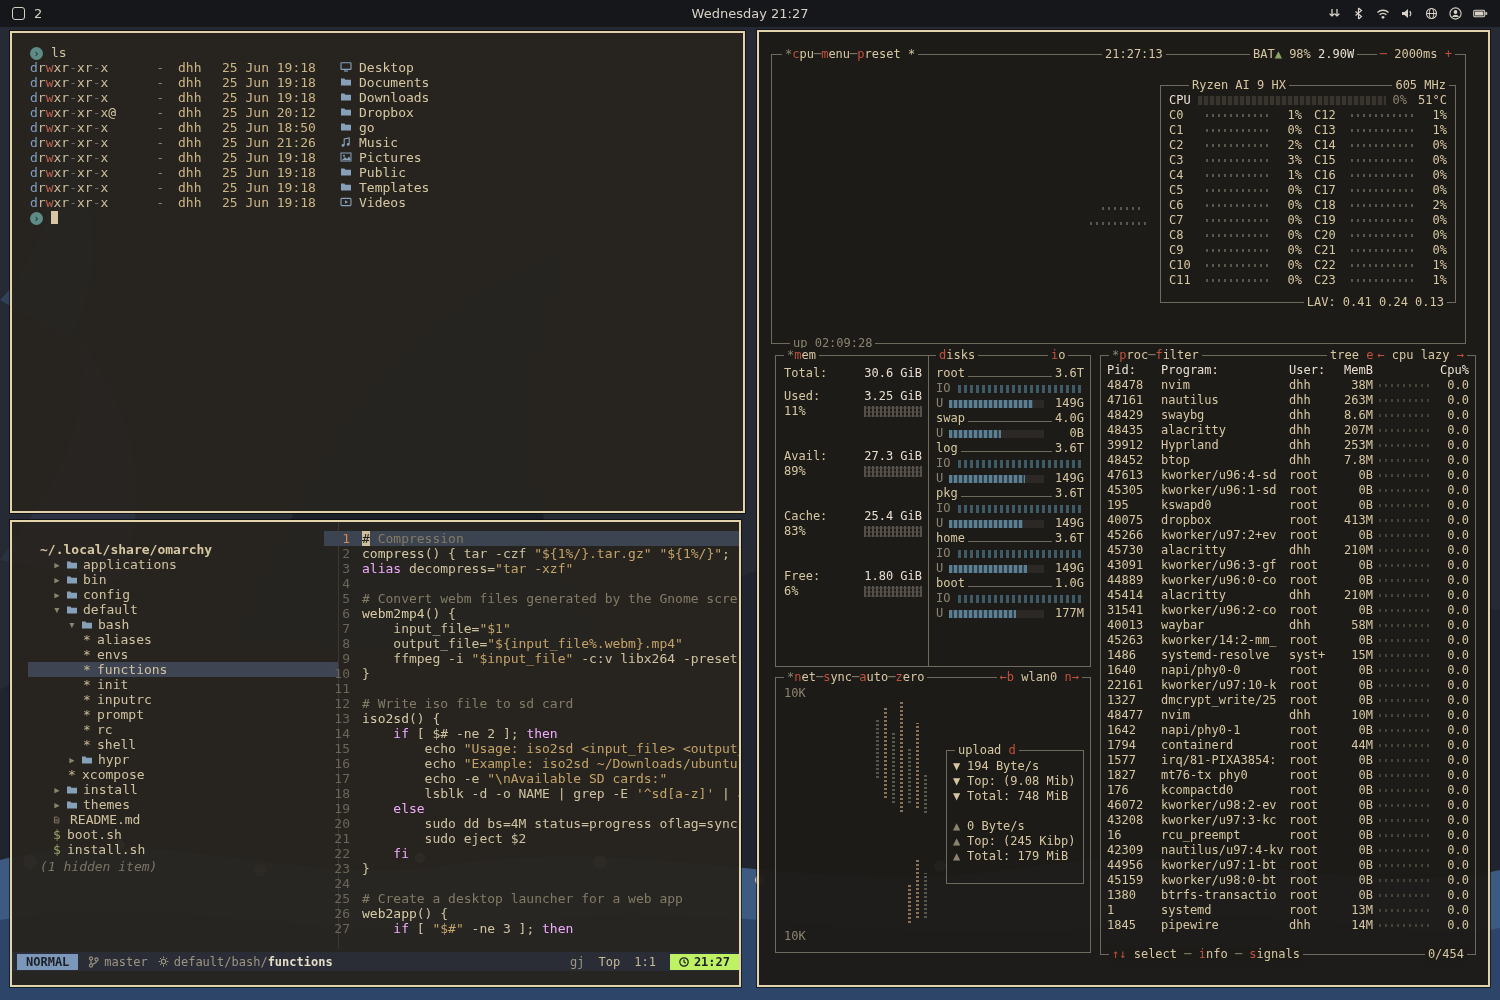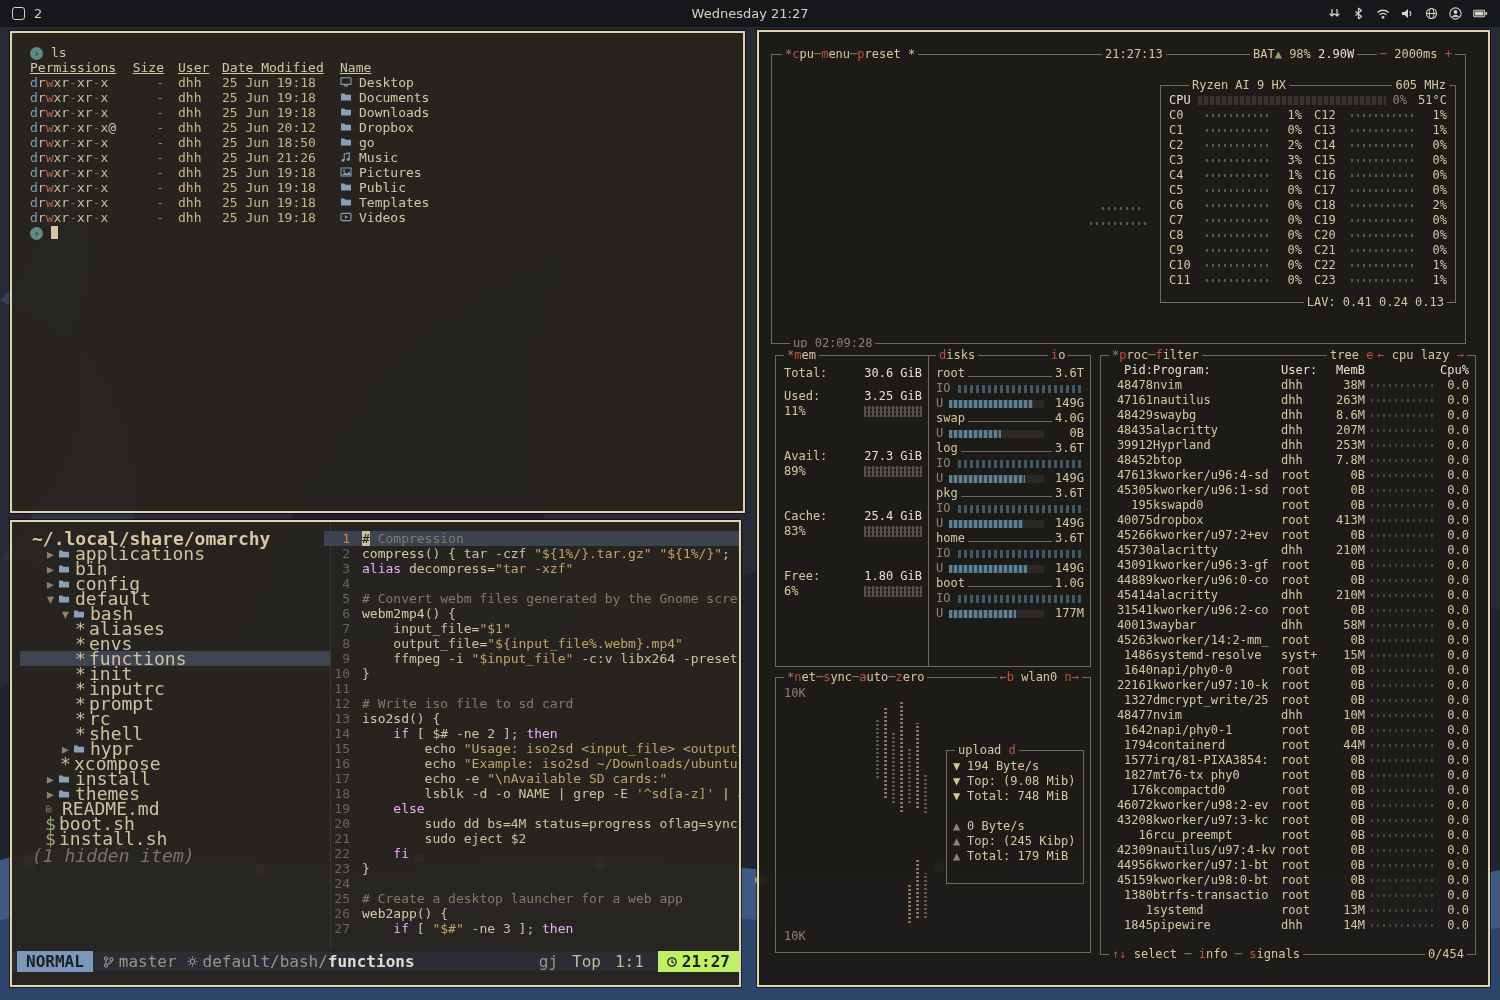--- a/index.html
+++ b/index.html
@@ -24,41 +24,41 @@
 .perm{display:inline-block;width:100px}
 .size{display:inline-block;width:34px;text-align:right;margin-right:14px;color:#8d8371}
 .usr{display:inline-block;width:44px;color:#cbb586}
 .date{display:inline-block;width:118px;color:#cbb586}
 .fname{color:#d6c7a2}
 .ficon{display:inline-block;width:13px;height:12px;margin-right:6px;vertical-align:-1px}
 .ficon svg{width:12px;height:12px}
 .pd{color:#7e9cc0}.pr{color:#cdbf9c}.pw{color:#c06252}.pdim{color:#6f6a60}.pat{color:#d6c7a2}
 .curblock{display:inline-block;width:7px;height:13px;background:#d6c7a2;vertical-align:-2px}
 
-#tree-pane{position:absolute;left:8px;top:0;width:311px;bottom:36px;padding-top:9px;font-size:18px;line-height:15px;color:#d0c2a0;overflow:hidden;border-right:1px solid #3b3833}
+#tree-pane{position:absolute;left:16px;top:0;width:311px;bottom:36px;padding-top:20px;font-size:13px;line-height:15px;color:#d0c2a0;overflow:hidden;border-right:1px solid #3b3833}
 .trow{height:15px;display:flex;align-items:center;white-space:nowrap}
 .trow.root{padding-left:12px;color:#d6c7a2;font-weight:bold}
 .trow.sel{background:#3e4452}
 .trow .chev{color:#8d8371;margin-right:4px;width:9px;display:inline-block}
 .trow svg{width:12px;height:12px;margin-right:5px}
 .fstar{color:#c9ba94;margin-right:6px;width:8px;display:inline-block}
 .fdollar{color:#9aa56a;margin-right:6px;width:8px;display:inline-block}
 .trow.hidden-note{color:#7b7466;font-style:italic;padding-left:12px;margin-top:2px}
 #code-pane{position:absolute;left:312px;top:0;right:0;bottom:36px;padding-top:9px;overflow:hidden}
 .cline{display:flex;height:15px;line-height:15px;font-size:13px;white-space:pre}
 .cline.cur{background:#3c4351}
 .lnum{width:26px;text-align:right;margin-right:12px;color:#6b655a;flex:none}
 .cline.cur .lnum{color:#d08a4e}
 .cm{color:#837b66;}
 .st{color:#c3a368}
 .kw{color:#f0abfc}
 .fn{color:#d8cba6}
 .tx{color:#cfc2a0}
 .curs{background:#cdbf9c;color:#22211e}
-#statusline{position:absolute;left:0;right:0;bottom:14px;height:19px;background:#2a2d35;display:flex;align-items:center;font-size:16px;color:#9d9482}
+#statusline{position:absolute;left:0;right:0;bottom:14px;height:19px;background:#2a2d35;display:flex;align-items:center;font-size:12px;color:#9d9482}
 .mode-badge{background:#7b98bb;color:#1d2026;font-weight:bold;padding:1px 9px;margin-left:5px}
 .sl-item{margin-left:10px;display:flex;align-items:center;gap:5px}
 .sl-right{margin-left:auto;display:flex;align-items:center;gap:14px}
 .sl-file-dir{color:#9d9482}
 .sl-file-name{color:#e4dcc8;font-weight:bold}
 .clock-badge{background:#bef264;color:#1d2026;font-weight:bold;padding:1px 9px;display:flex;align-items:center;gap:5px}
 
 #win-btop{background:rgba(29,27,24,0.97);font-size:12px;line-height:15px;color:#d6c7a2}
 .bbox{position:absolute;border:1px solid #6f6a5e}
 .btab{position:absolute;top:-8px;background:#1d1b18;padding:0 3px;font-size:12px;line-height:15px;white-space:nowrap;z-index:2}
@@ -80,21 +80,21 @@
 .dline .fill{flex:1;border-bottom:1px solid #6f6a5e;height:7px;margin:0 3px}
 .iometer{flex:1;height:8px;margin-left:8px;background:repeating-linear-gradient(90deg,#3d5a66 0 3px,transparent 3px 6px)}
 .umeter{flex:1;height:8px;margin:0 6px;background:#2b2825;position:relative;overflow:hidden}
 .umeter>span{position:absolute;top:0;bottom:0;left:0;background:repeating-linear-gradient(90deg,#5d7f92 0 3px,#31404a 3px 5px)}
 .uval{width:34px;text-align:right;flex:none}
 .vbar{position:absolute;width:3px;background:repeating-linear-gradient(0deg,#8a7258 0 2px,transparent 2px 4px)}
 .vbar.g{background:repeating-linear-gradient(0deg,#5b564c 0 2px,transparent 2px 4px)}
 .net-row{display:flex;height:15px;align-items:center;white-space:nowrap}
 .net-arrow{width:14px;flex:none}
 .phead,.prow{display:flex;align-items:center;height:15px;white-space:nowrap;padding:0 6px}
-.ppid{width:46px;text-align:right;flex:none;margin-right:0}
+.ppid{width:46px;flex:none;margin-right:8px}
 .pprog{width:128px;flex:none;overflow:hidden}
 .puser{width:44px;flex:none}
 .pmem{width:40px;text-align:right;flex:none}
 .pdots{flex:1;height:3px;margin:0 6px;background:repeating-linear-gradient(90deg,#474238 0 2px,transparent 2px 6px)}
 .pcpu{width:30px;text-align:right;flex:none}
 .phead{color:#e9ded1}
 </style>
 </head>
 <body>
 
@@ -174,21 +174,20 @@
             <rect x="12.4" y="5.2" width="1.8" height="2.6" fill="#d6d1c4"></rect>
             <rect x="2" y="4.5" width="8.4" height="4" fill="#d6d1c4"></rect>
           </svg>
         </span>
     </div>
   </div>
 
   <div class="win" id="win-ls" style="left:10px;top:31px;width:735px;height:482px">
     <div id="ls-content">
         <div><span class="pcircle">›</span><span class="tx">ls</span></div>
-        <div class="ls-h"><span class="perm">Permissions</span><span class="size" style="color:#d6c7a2">Size</span><span class="usr">User</span><span class="date">Date Modified</span><span>Name</span></div>
         <div class="ls-row"><span class="perm"><span class="pd">d</span><span class="pr">r</span><span class="pw">w</span><span class="pr">x</span><span class="pr">r</span><span class="pdim">-</span><span class="pr">x</span><span class="pr">r</span><span class="pdim">-</span><span class="pr">x</span></span><span class="size">-</span><span class="usr">dhh</span><span class="date">25 Jun 19:18</span><span class="fname"><span class="ficon"><svg viewBox="0 0 12 12">
                 <rect x="1" y="1.8" width="10" height="6.6" rx="0.5" fill="none" stroke="#87a0ba" stroke-width="1.1"></rect>
                 <rect x="4" y="9.4" width="4" height="1.2" fill="#87a0ba"></rect>
               </svg></span>Desktop</span></div>
         <div class="ls-row"><span class="perm"><span class="pd">d</span><span class="pr">r</span><span class="pw">w</span><span class="pr">x</span><span class="pr">r</span><span class="pdim">-</span><span class="pr">x</span><span class="pr">r</span><span class="pdim">-</span><span class="pr">x</span></span><span class="size">-</span><span class="usr">dhh</span><span class="date">25 Jun 19:18</span><span class="fname"><span class="ficon"><svg viewBox="0 0 12 12">
                 <path d="M1 2.5h3.4l1 1.2H11v5.9H1z" fill="#87a0ba"></path>
               </svg></span>Documents</span></div>
         <div class="ls-row"><span class="perm"><span class="pd">d</span><span class="pr">r</span><span class="pw">w</span><span class="pr">x</span><span class="pr">r</span><span class="pdim">-</span><span class="pr">x</span><span class="pr">r</span><span class="pdim">-</span><span class="pr">x</span></span><span class="size">-</span><span class="usr">dhh</span><span class="date">25 Jun 19:18</span><span class="fname"><span class="ficon"><svg viewBox="0 0 12 12">
                 <path d="M1 2.5h3.4l1 1.2H11v5.9H1z" fill="#87a0ba"></path>
               </svg></span>Downloads</span></div>

